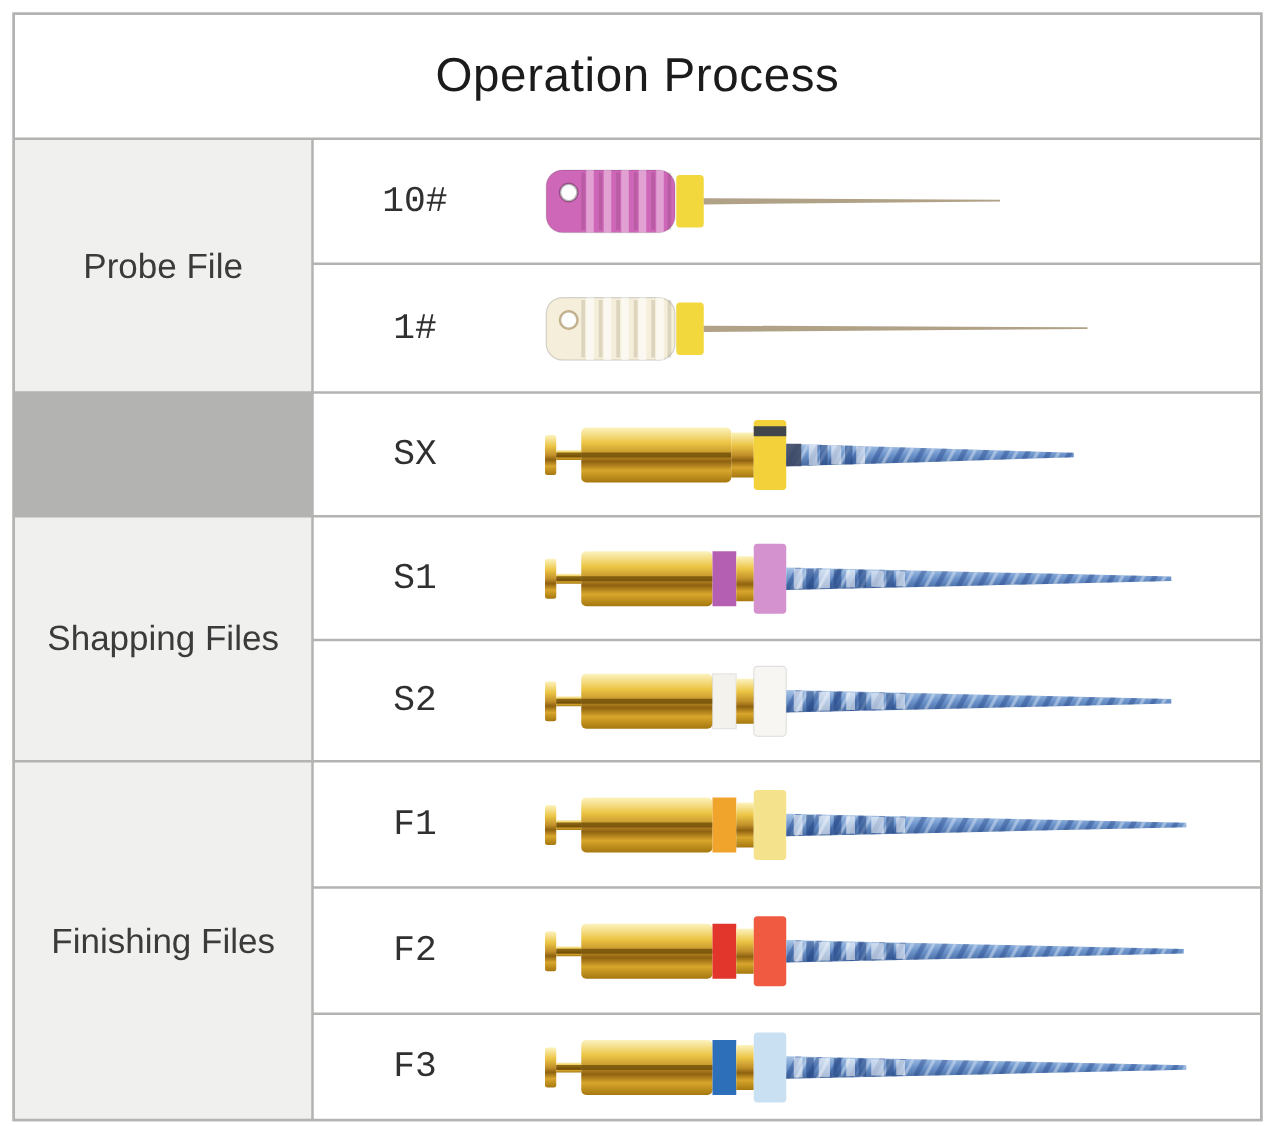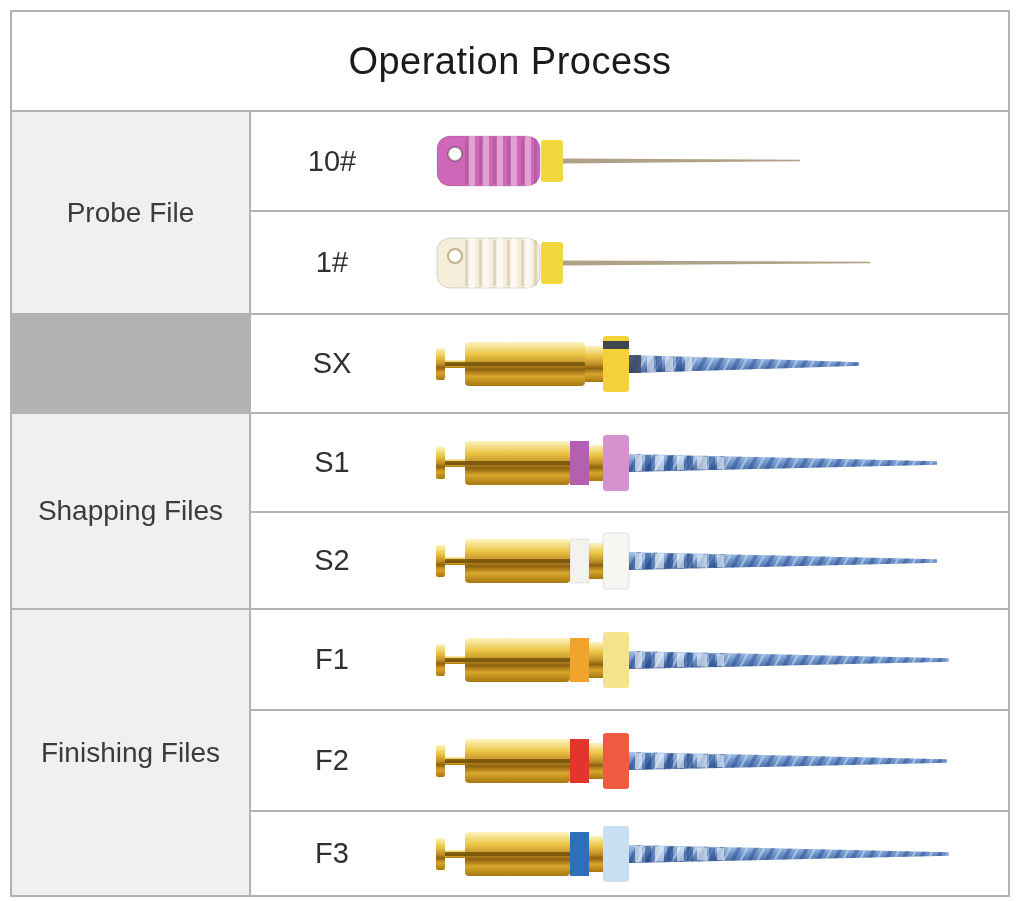--- a/index.html
+++ b/index.html
@@ -30,21 +30,21 @@
     display:flex; align-items:center; justify-content:center;
     font-size:28px; color:#3b3b3b; text-align:right;
   }
   .lc-probe     { grid-row:2/4; }
   .lc-opening   { grid-row:4/5; }
   .lc-shapping  { grid-row:5/7; }
   .lc-finishing { grid-row:7/10; }
   .content-cell {
     grid-column:2;
     background:#ffffff;
-    display:flex; align-items:center;
+    display:flex; align-items:center;font-family:Liberation Mono, monospace;
   }
   .code {
     margin-left:26px; width:110px; flex:none;
     text-align:center; font-size:29px; color:#303030;
   }
   .file-svg { width:560px; height:70px; margin-left:48px; flex:none; display:block; }
 </style>
 </head>
 <body>
 

